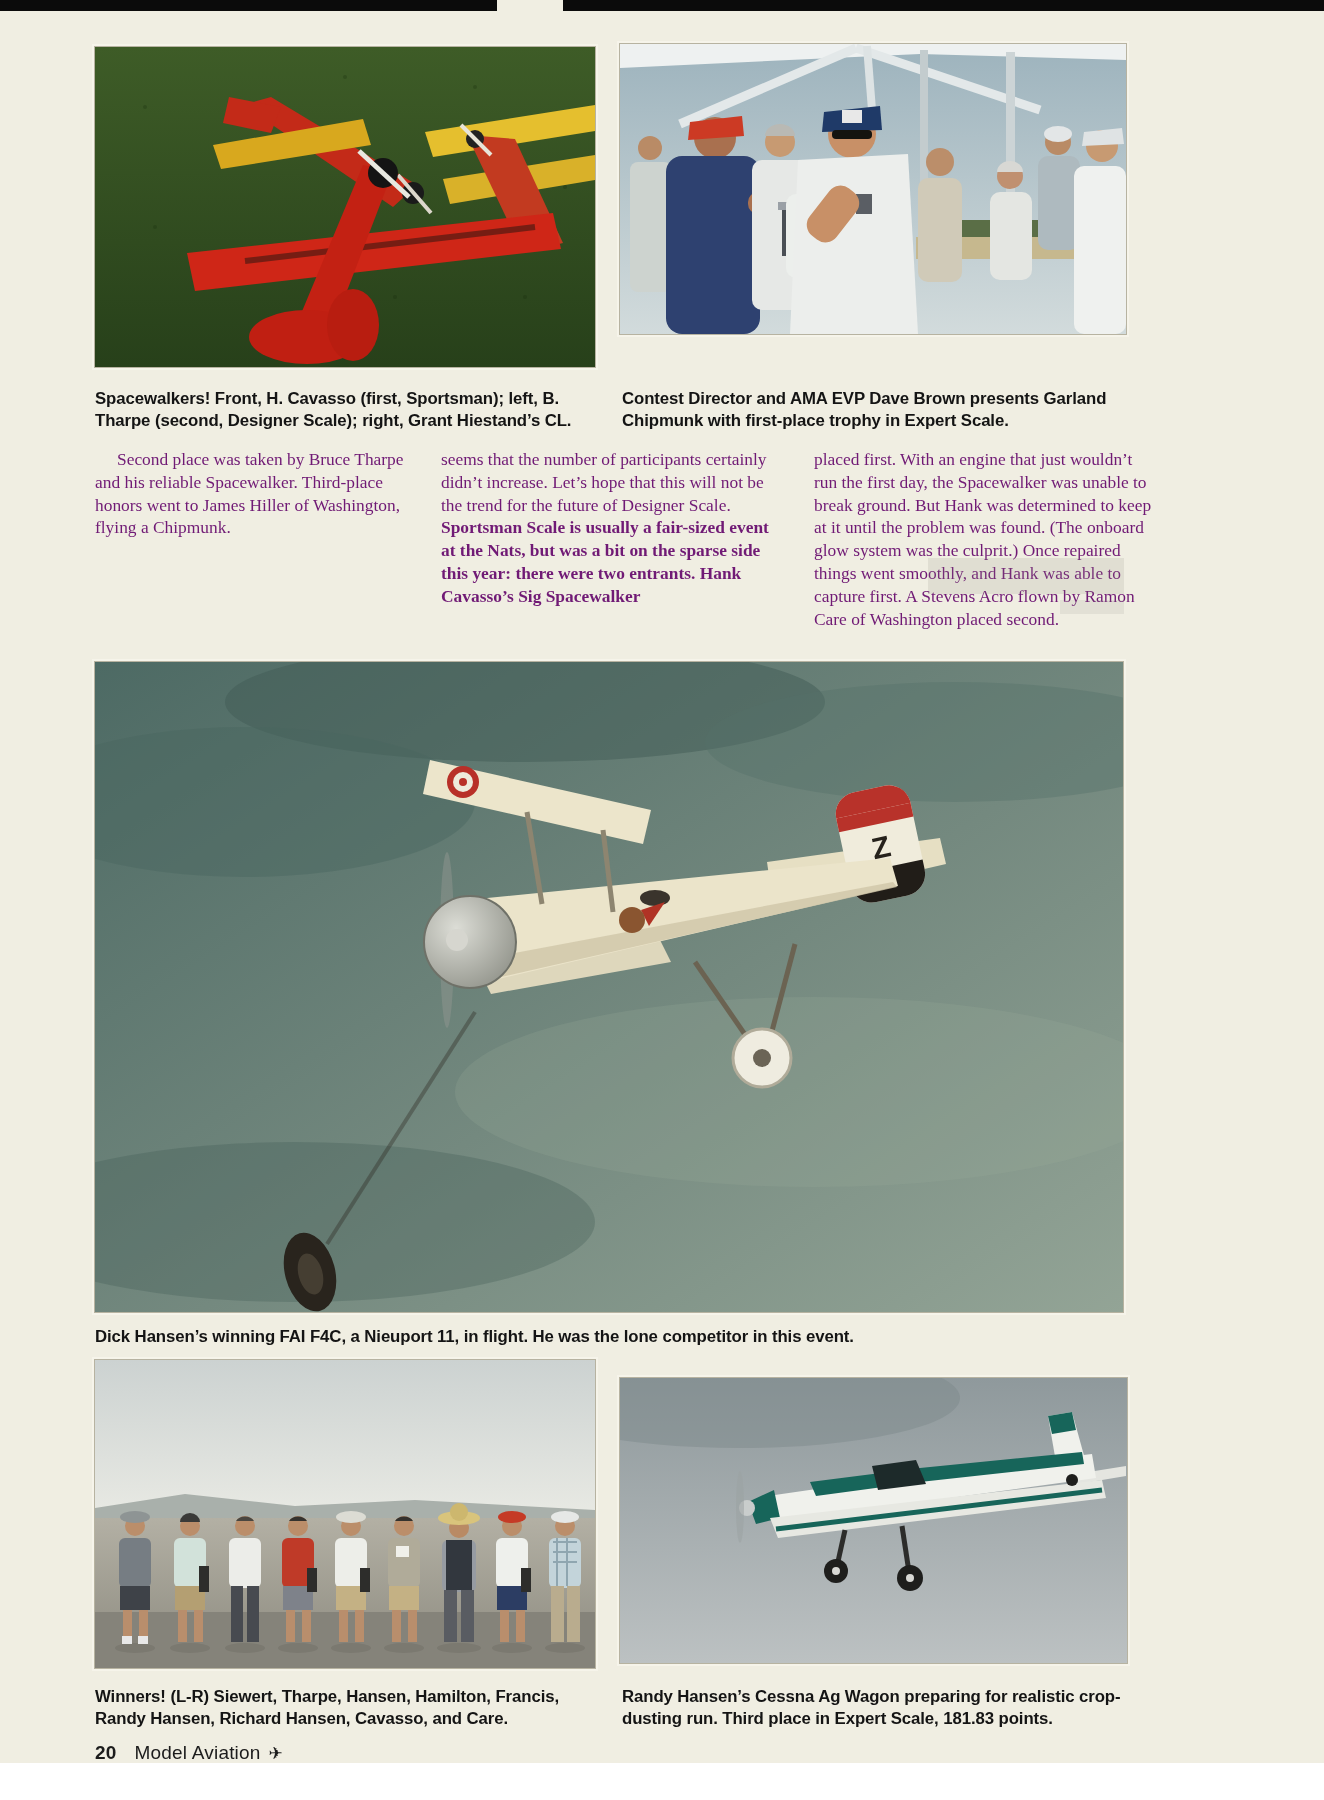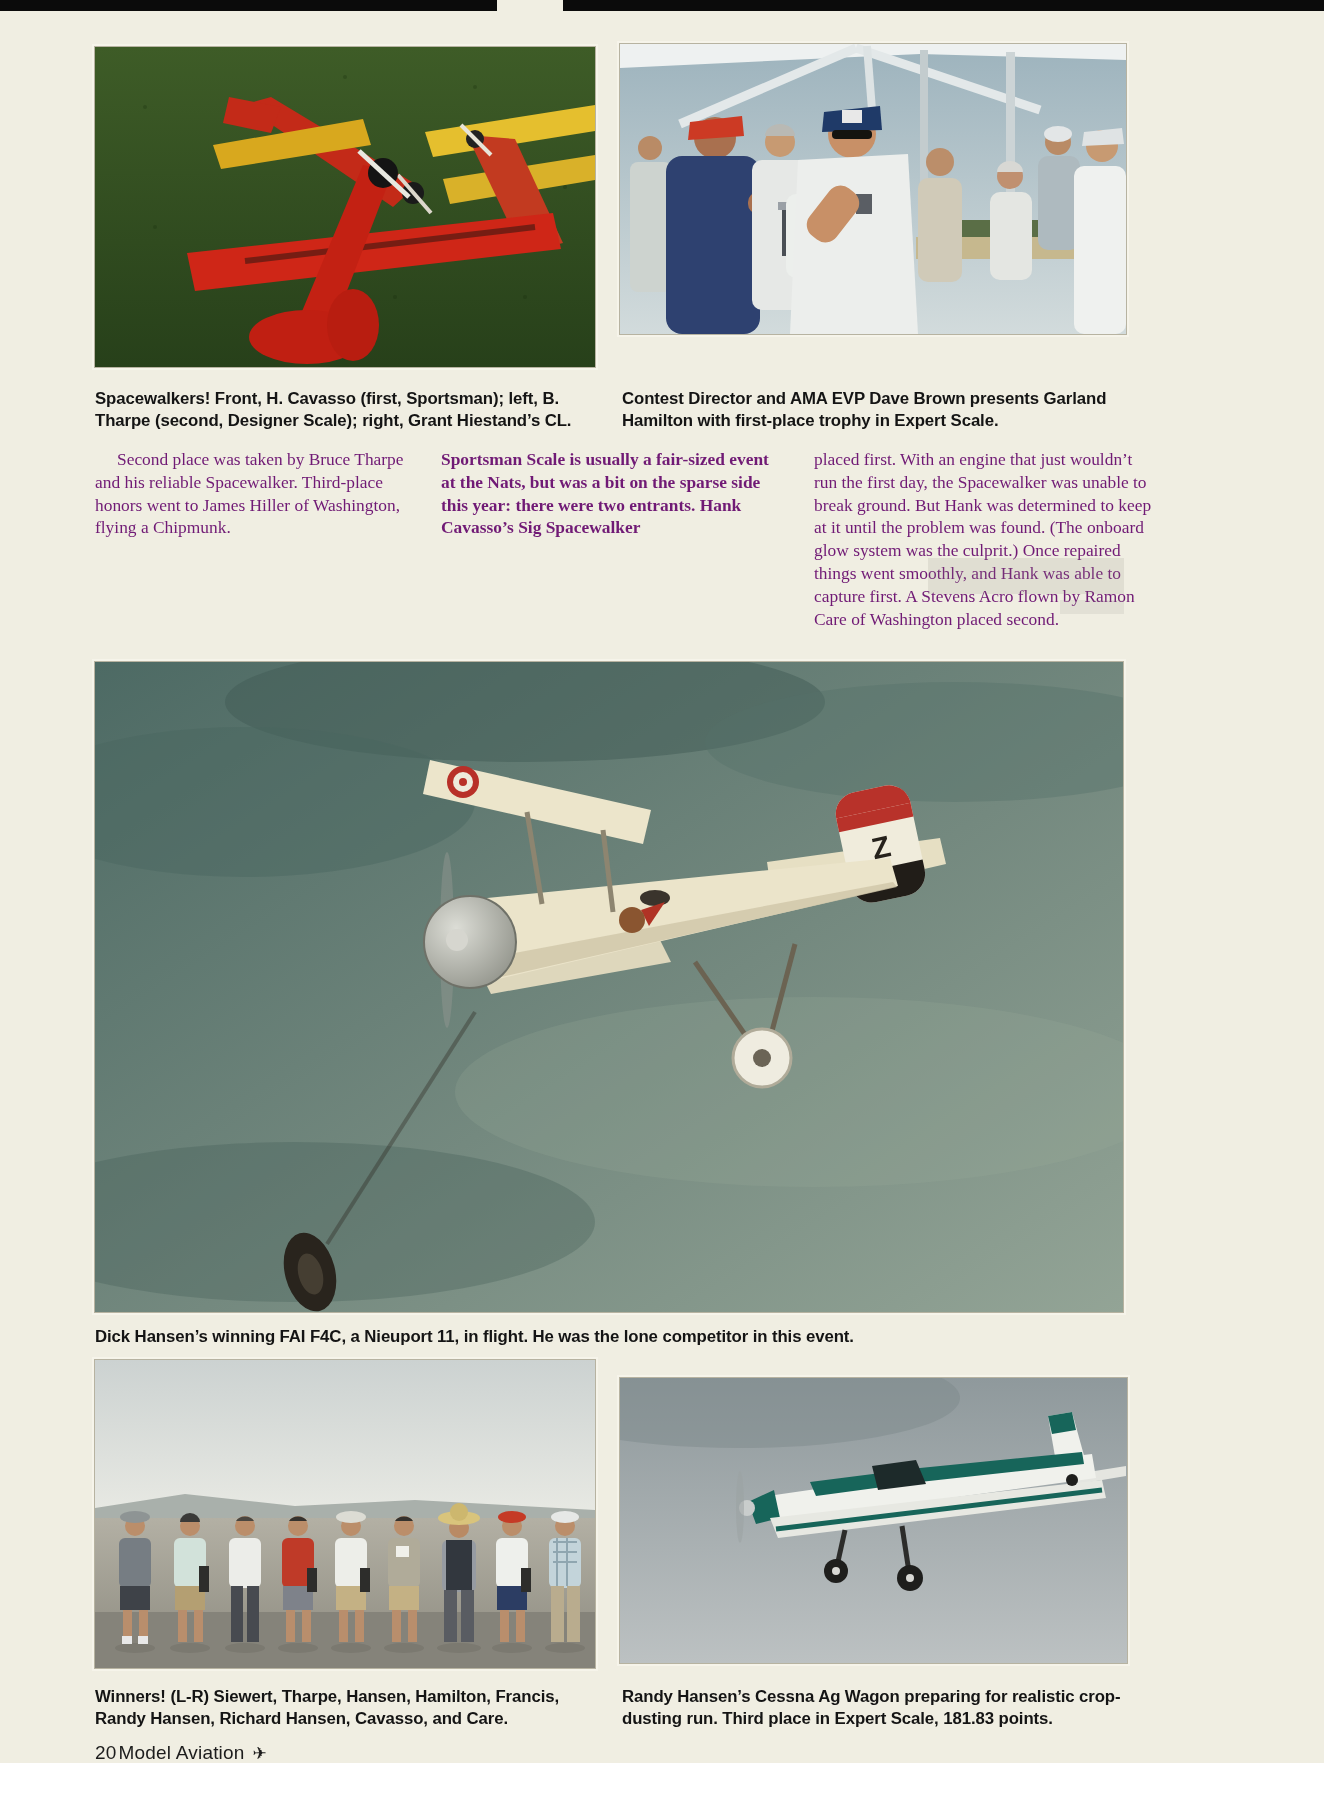--- a/index.html
+++ b/index.html
@@ -24,21 +24,21 @@
     font-family:"Liberation Serif",serif;
     font-size:17.4px;line-height:22.8px;color:#701a75;
   }
   .bodycol p{margin:0;}
   .indent{text-indent:22px;}
   .gap{margin-top:14px;font-weight:bold;}
   .footer{
     position:absolute;left:95px;top:1742px;font-size:19px;color:#1c1c1c;
     letter-spacing:0.2px;
   }
-  .footer .pg{font-weight:normal;margin-right:2px;}
+  .footer .pg{font-weight:bold;margin-right:18px;}
   .footer .plane{margin-left:8px;font-size:17px;}
   .ghost{position:absolute;left:928px;top:558px;width:196px;height:36px;
     background:rgba(145,145,132,0.16);}
   .ghost2{position:absolute;left:1060px;top:600px;width:64px;height:14px;
     background:rgba(145,145,132,0.14);}
 </style>
 </head>
 <body>
 
 <div class="page">
@@ -156,26 +156,27 @@
       </g>
       <g>
         <circle cx="482" cy="102" r="16" fill="#c79a72"></circle>
         <polygon points="464,88 502,84 504,100 462,102" fill="#dfe3e4"></polygon>
         <rect x="454" y="122" width="52" height="168" rx="10" fill="#eff1ef"></rect>
       </g>
     </svg>
   </div>
 
   <div class="caption" style="left:95px;top:388px;width:508px;">Spacewalkers! Front, H. Cavasso (first, Sportsman); left, B. Tharpe (second, Designer Scale); right, Grant Hiestand’s CL.</div>
-  <div class="caption" style="left:622px;top:388px;width:505px;">Contest Director and AMA EVP Dave Brown presents Garland Hamilton with first-place trophy in Expert Scale.</div>
+  <div class="caption" style="left:622px;top:388px;width:505px;">Contest Director and AMA EVP Dave Brown presents Garland Chipmunk with first-place trophy in Expert Scale.</div>
 
   <div class="bodycol" style="left:95px;">
     <p class="indent">Second place was taken by Bruce Tharpe and his reliable Spacewalker. Third-place honors went to James Hiller of Washington, flying a Chipmunk.</p>
   </div>
   <div class="bodycol" style="left:441px;">
+    <p>seems that the number of participants certainly didn’t increase. Let’s hope that this will not be the trend for the future of Designer Scale.</p>
     <p class="gap"><strong>Sportsman Scale</strong><span> is usually a fair-sized event at the Nats, but was a bit on the sparse side this year: there were two entrants. Hank Cavasso’s Sig Spacewalker</span></p>
   </div>
   <div class="bodycol" style="left:790px;width:340px;margin-left:24px;">
     <p>placed first. With an engine that just wouldn’t run the first day, the Spacewalker was unable to break ground. But Hank was determined to keep at it until the problem was found. (The onboard glow system was the culprit.) Once repaired things went smoothly, and Hank was able to capture first. A Stevens Acro flown by Ramon Care of Washington placed second.</p>
   </div>
 
   <div class="ghost"></div>
   <div class="ghost2"></div>
 
   <div class="photo" style="left:95px;top:662px;width:1028px;height:650px;">

